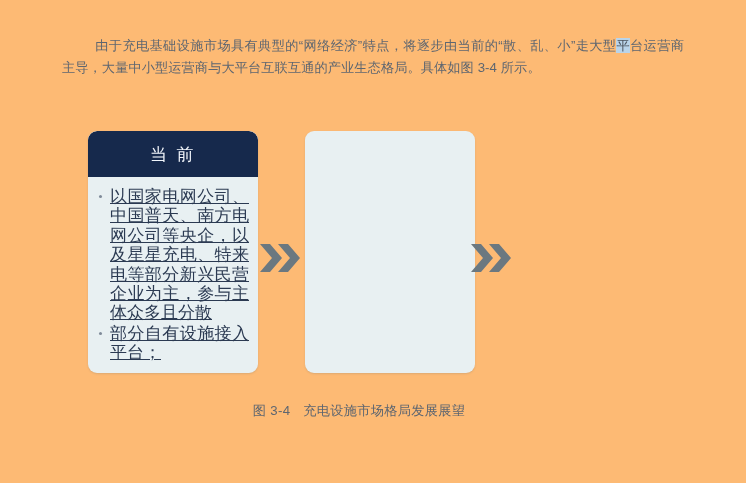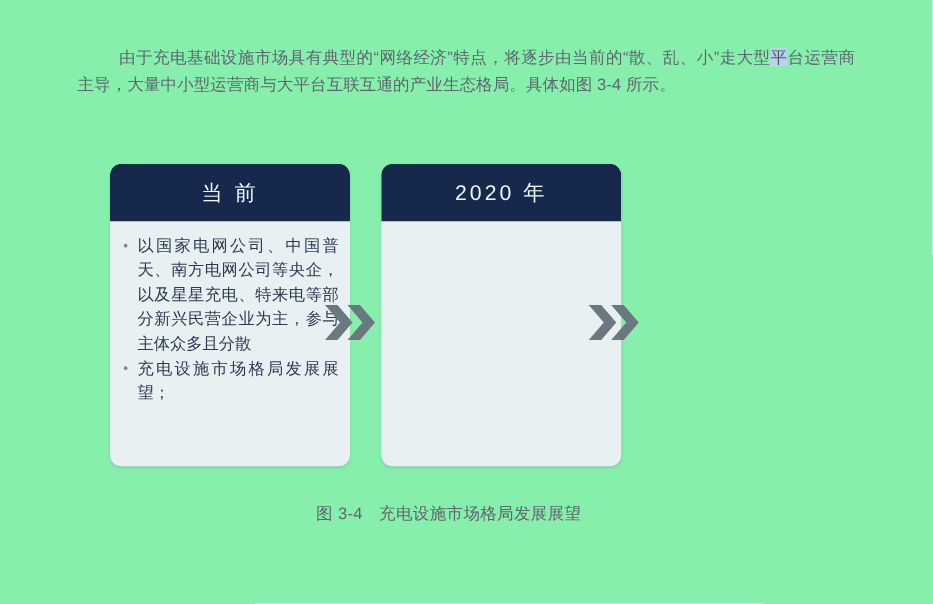--- a/index.html
+++ b/index.html
@@ -12,21 +12,21 @@
     height: 483px;
     overflow: hidden;
     font-family: "Liberation Sans", "DejaVu Sans", sans-serif;
     -webkit-font-smoothing: antialiased;
   }
 
   #page {
     position: relative;
     width: 746px;
     height: 483px;
-    background: #86efac;
+    background: #fdba74;
   }
 
   
   .intro {
     position: absolute;
     left: 62px;
     top: 22px;
     width: 622px;
     font-size: 13.2px;
     line-height: 22px;
@@ -46,21 +46,21 @@
     position: absolute;
     left: 0;
     top: 131px;
     width: 746px;
     height: 244px;
   }
 
   .card {
     position: absolute;
     top: 0;
-    width: 192px;
+    width: 170px;
     height: 242px;
     border-radius: 9px;
     overflow: hidden;
     background: #e8f0f2;
     box-shadow: 0 1px 2px rgba(80,95,110,0.18);
   }
   .card.c1 { left: 88px; }
   .card.c2 { left: 305px; }
   .card.c3 { left: 513px; }
 
@@ -86,25 +86,26 @@
     box-sizing: border-box;
   }
   .card-body ul {
     margin: 0;
     padding: 0 0 0 16px;
     list-style: none;
   }
   .card-body li {
     position: relative;
     color: #2b3a52;
-    font-size: 13px;
+    font-size: 17px;
     line-height: 19.4px;
     margin: 0 0 1px 0;
     text-align: justify;
     text-justify: inter-ideograph;
+    text-decoration: underline;
   }
   .card-body li::before {
     content: "";
     position: absolute;
     left: -11px;
     top: 8px;
     width: 3.2px;
     height: 3.2px;
     border-radius: 50%;
     background: #7f8a99;
@@ -143,36 +144,33 @@
 
   <div id="flow">
 
     <div class="card c1">
       <div class="card-head">
         <span class="title">当 前</span>
       </div>
       <div class="card-body">
         <ul>
           <li>以国家电网公司、中国普天、南方电网公司等央企，以及星星充电、特来电等部分新兴民营企业为主，参与主体众多且分散</li>
-          <li>充电设施市场格局发展展望；</li>
+          <li>部分自有设施接入平台；</li>
         </ul>
       </div>
     </div>
 
     <div class="chev a1">
       <svg width="46" height="34" viewBox="0 0 46 34" aria-hidden="true">
         <path d="M2 3 L14 17 L2 31 L12 31 L24 17 L12 3 Z" fill="#6b7880"></path>
         <path d="M20 3 L32 17 L20 31 L30 31 L42 17 L30 3 Z" fill="#6b7880"></path>
       </svg>
     </div>
 
     <div class="card c2">
-      <div class="card-head">
-        <span class="title">2020 年</span>
-      </div>
     </div>
 
     <div class="chev a2">
       <svg width="46" height="34" viewBox="0 0 46 34" aria-hidden="true">
         <path d="M2 3 L14 17 L2 31 L12 31 L24 17 L12 3 Z" fill="#6b7880"></path>
         <path d="M20 3 L32 17 L20 31 L30 31 L42 17 L30 3 Z" fill="#6b7880"></path>
       </svg>
     </div>
 
 

